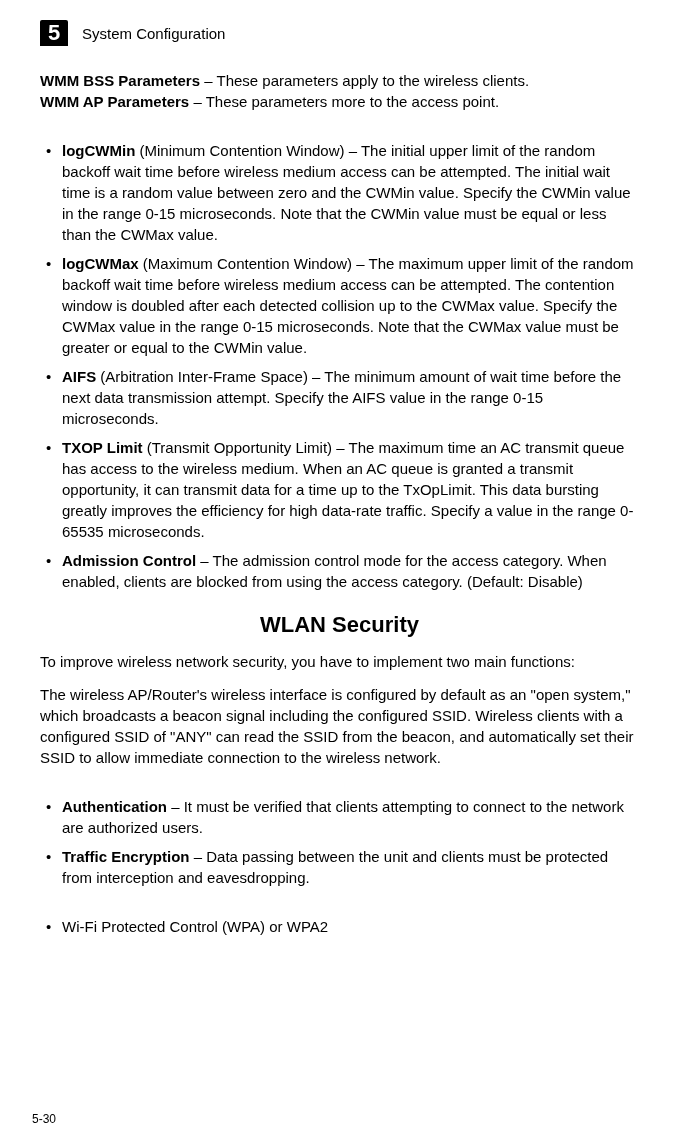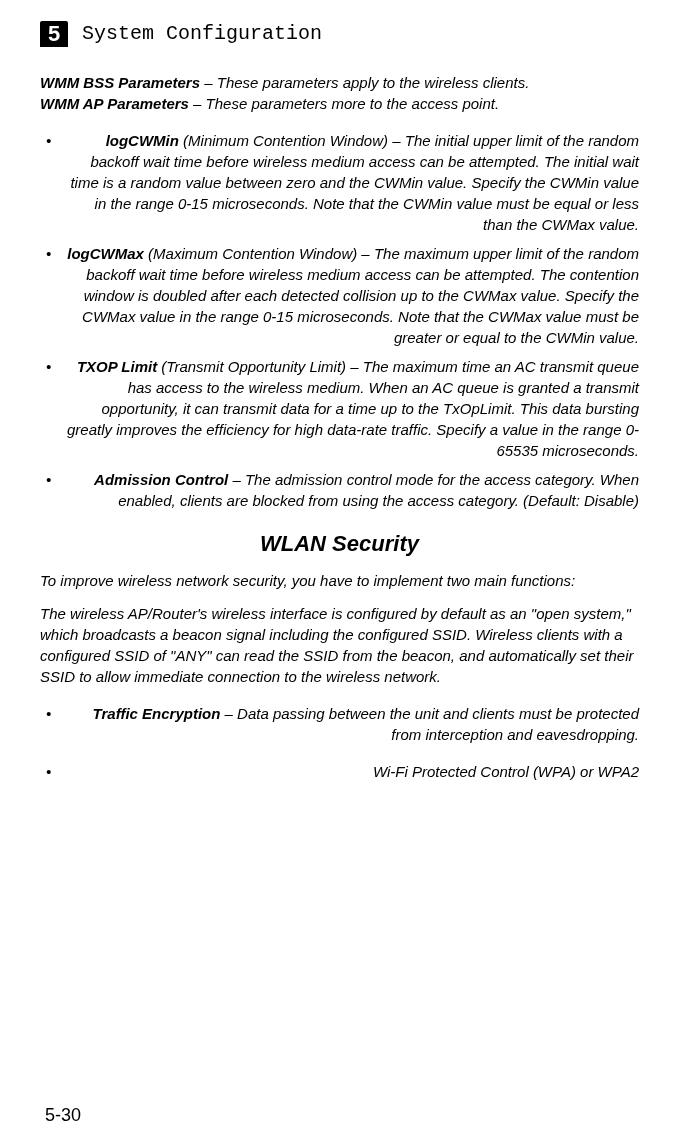--- a/index.html
+++ b/index.html
@@ -29,38 +29,35 @@
       font-size: 22px;
       width: 28px;
       height: 26px;
       display: flex;
       align-items: center;
       justify-content: center;
       margin-right: 14px;
       border-radius: 2px 2px 0 0;
     }
     .header-title {
-      font-size: 20px;
-      font-family: Liberation Mono, monospace;
+      font-size: 15px;
     }
     .content {
       padding-left: 0;
-      font-style: italic;
     }
     .para {
       margin: 0 0 12px 0;
     }
     .bold {
       font-weight: bold;
     }
     ul.bullets {
       list-style: none;
       padding: 0;
-      margin: 16px 0 14px 0;
-      text-align: right;
+      margin: 28px 0 14px 0;
     }
     ul.bullets > li {
       position: relative;
       padding-left: 22px;
       margin-bottom: 8px;
     }
     ul.bullets > li::before {
       content: "•";
       position: absolute;
       left: 6px;
@@ -69,22 +66,22 @@
     }
     h2.section-heading {
       font-size: 22px;
       font-weight: bold;
       margin: 18px 0 10px 0;
       text-align: center;
     }
     .page-number {
       position: absolute;
       bottom: 20px;
-      left: 45px;
-      font-size: 18px;
+      left: 32px;
+      font-size: 12px;
     }
   </style>
 </head>
 <body>
 
 <div class="page">
   <div class="header">
     <div class="chapter-badge">5</div>
     <div class="header-title">System Configuration</div>
   </div>
@@ -96,35 +93,41 @@
     </p>
 
     <ul class="bullets">
       <li>
         <span class="bold">logCWMin</span><span> (Minimum Contention Window) – </span><span>The initial upper limit of the random backoff wait time before wireless medium access can be attempted. The initial wait time is a random value between zero and the CWMin value. Specify the CWMin value in the range 0-15 microseconds. Note that the CWMin value must be equal or less than the CWMax value.</span>
       </li>
       <li>
         <span class="bold">logCWMax</span><span> (Maximum Contention Window) – </span><span>The maximum upper limit of the random backoff wait time before wireless medium access can be attempted. The contention window is doubled after each detected collision up to the CWMax value. Specify the CWMax value in the range 0-15 microseconds. Note that the CWMax value must be greater or equal to the CWMin value.</span>
       </li>
       <li>
+        <span class="bold">AIFS</span><span> (Arbitration Inter-Frame Space) – </span><span>The minimum amount of wait time before the next data transmission attempt. Specify the AIFS value in the range 0-15 microseconds.</span>
+      </li>
+      <li>
         <span class="bold">TXOP Limit</span><span> (Transmit Opportunity Limit) – </span><span>The maximum time an AC transmit queue has access to the wireless medium. When an AC queue is granted a transmit opportunity, it can transmit data for a time up to the TxOpLimit. This data bursting greatly improves the efficiency for high data-rate traffic. Specify a value in the range 0-65535 microseconds.</span>
       </li>
       <li>
         <span class="bold">Admission Control</span><span> – </span><span>The admission control mode for the access category. When enabled, clients are blocked from using the access category. (Default: Disable)</span>
       </li>
     </ul>
 
     <h2 class="section-heading">WLAN Security</h2>
 
     <p class="para">To improve wireless network security, you have to implement two main functions:</p>
 
     <p class="para">The wireless AP/Router's wireless interface is configured by default as an "open system," which broadcasts a beacon signal including the configured SSID. Wireless clients with a configured SSID of "ANY" can read the SSID from the beacon, and automatically set their SSID to allow immediate connection to the wireless network.</p>
 
     <ul class="bullets">
       <li>
+        <span class="bold">Authentication</span><span> – It must be verified that clients attempting to connect to the network are authorized users.</span>
+      </li>
+      <li>
         <span class="bold">Traffic Encryption</span><span> – Data passing between the unit and clients must be protected from interception and eavesdropping.</span>
       </li>
     </ul>
 
 
     <ul class="bullets">
       <li><span>Wi-Fi Protected Control (WPA) or WPA2</span></li>
     </ul>
   </div>
 

